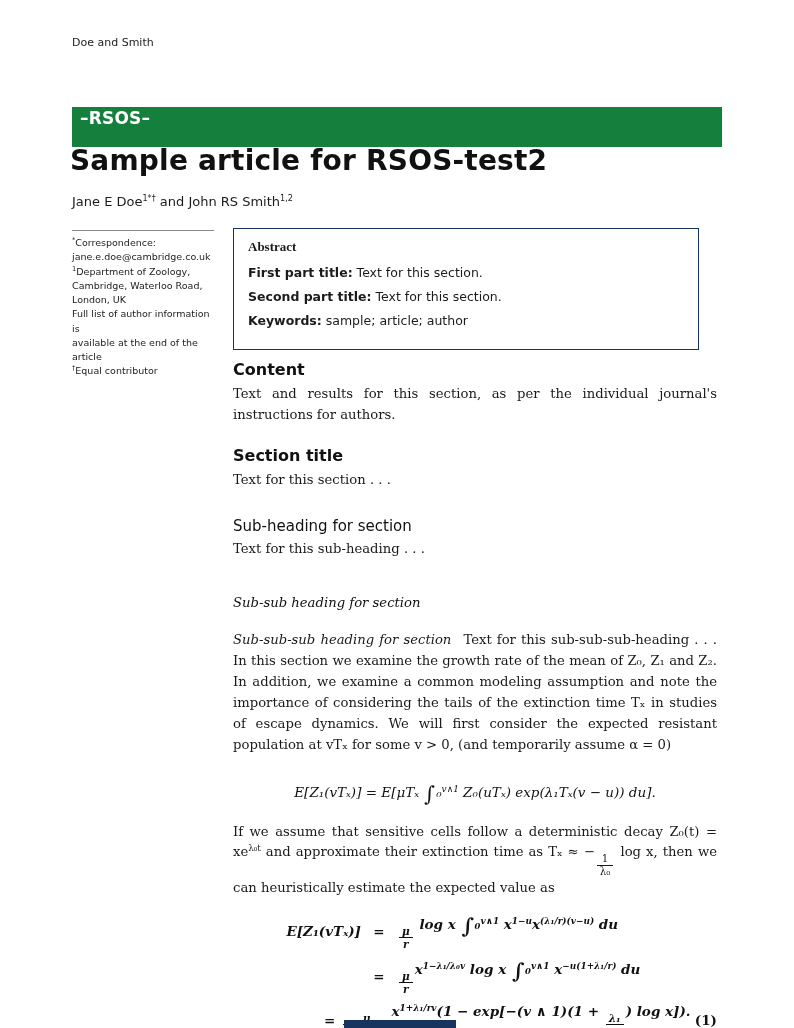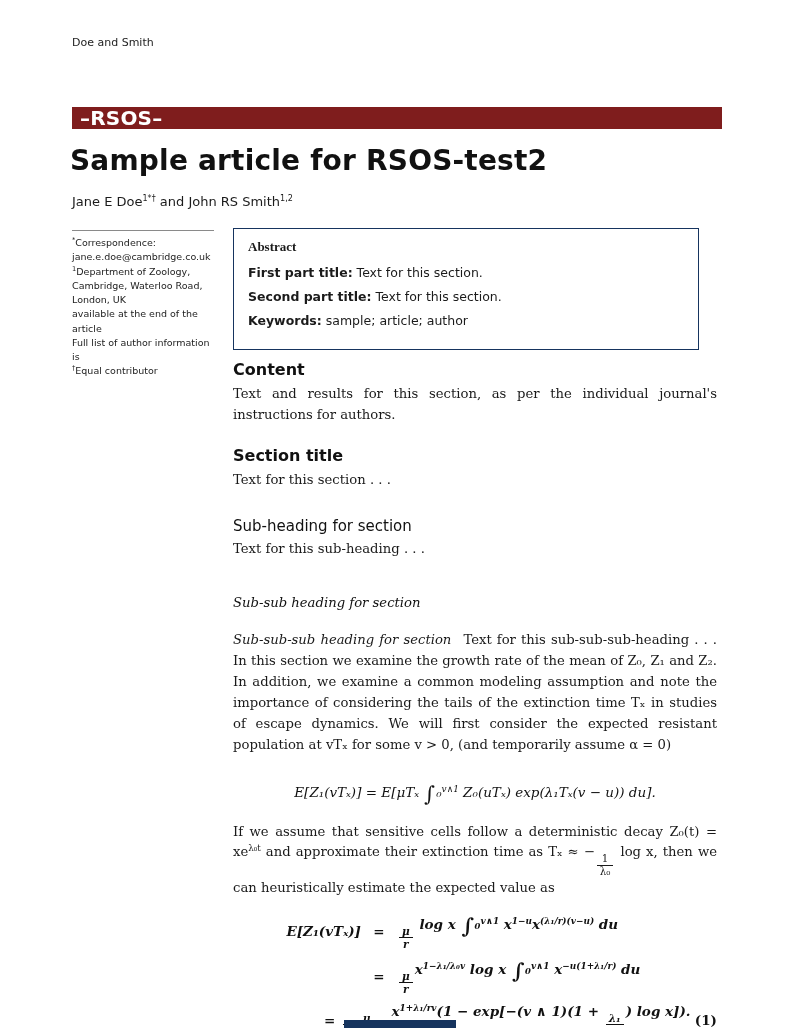--- a/index.html
+++ b/index.html
@@ -4,22 +4,22 @@
 <style>
   html,body{margin:0;padding:0;}
   body{
     width:794px;height:1028px;position:relative;background:#ffffff;
     font-family:"DejaVu Sans",sans-serif;color:#1b1b1b;overflow:hidden;
     -webkit-font-smoothing:antialiased;
   }
   .abs{position:absolute;}
   .running-head{left:72px;top:36px;font-size:11px;color:#222;}
   .banner{
-    left:72px;top:107px;width:650px;height:22px;background:#7f1d1d;
-    color:#ffffff;font-weight:bold;font-size:20px;line-height:22px;
+    left:72px;top:107px;width:650px;height:40px;background:#15803d;
+    color:#ffffff;font-weight:bold;font-size:17px;line-height:22px;
     padding-left:8px;box-sizing:border-box;letter-spacing:0.2px;
   }
   .page-title{left:70px;top:144px;font-size:28px;font-weight:700;color:#111;letter-spacing:0.2px;}
   .authors{left:72px;top:194px;font-size:13px;color:#1b1b1b;}
   .authors sup{font-size:0.62em;}
   .sidebar{
     left:72px;top:230px;width:142px;border-top:1px solid #8a8a8a;padding-top:5px;
     font-size:9.5px;line-height:1.5;color:#222;
   }
   .sidebar sup{font-size:0.7em;}
@@ -73,22 +73,22 @@
 <div class="abs page-title">Sample article for RSOS-test2</div>
 
 <div class="abs authors">Jane E Doe<sup>1*†</sup> and John RS Smith<sup>1,2</sup></div>
 
 <div class="abs sidebar">
   <div><sup>*</sup>Correspondence:</div>
   <div>jane.e.doe@cambridge.co.uk</div>
   <div><sup>1</sup>Department of Zoology,</div>
   <div>Cambridge, Waterloo Road,</div>
   <div>London, UK</div>
+  <div>Full list of author information is</div>
   <div>available at the end of the article</div>
-  <div>Full list of author information is</div>
   <div><sup>†</sup>Equal contributor</div>
 </div>
 
 <div class="abs abstract-box">
   <div class="abstract-heading">Abstract</div>
   <div class="abstract-item">
     <span class="lbl">First part title:</span><span> Text for this section.</span>
   </div>
   <div class="abstract-item">
     <span class="lbl">Second part title:</span><span> Text for this section.</span>

